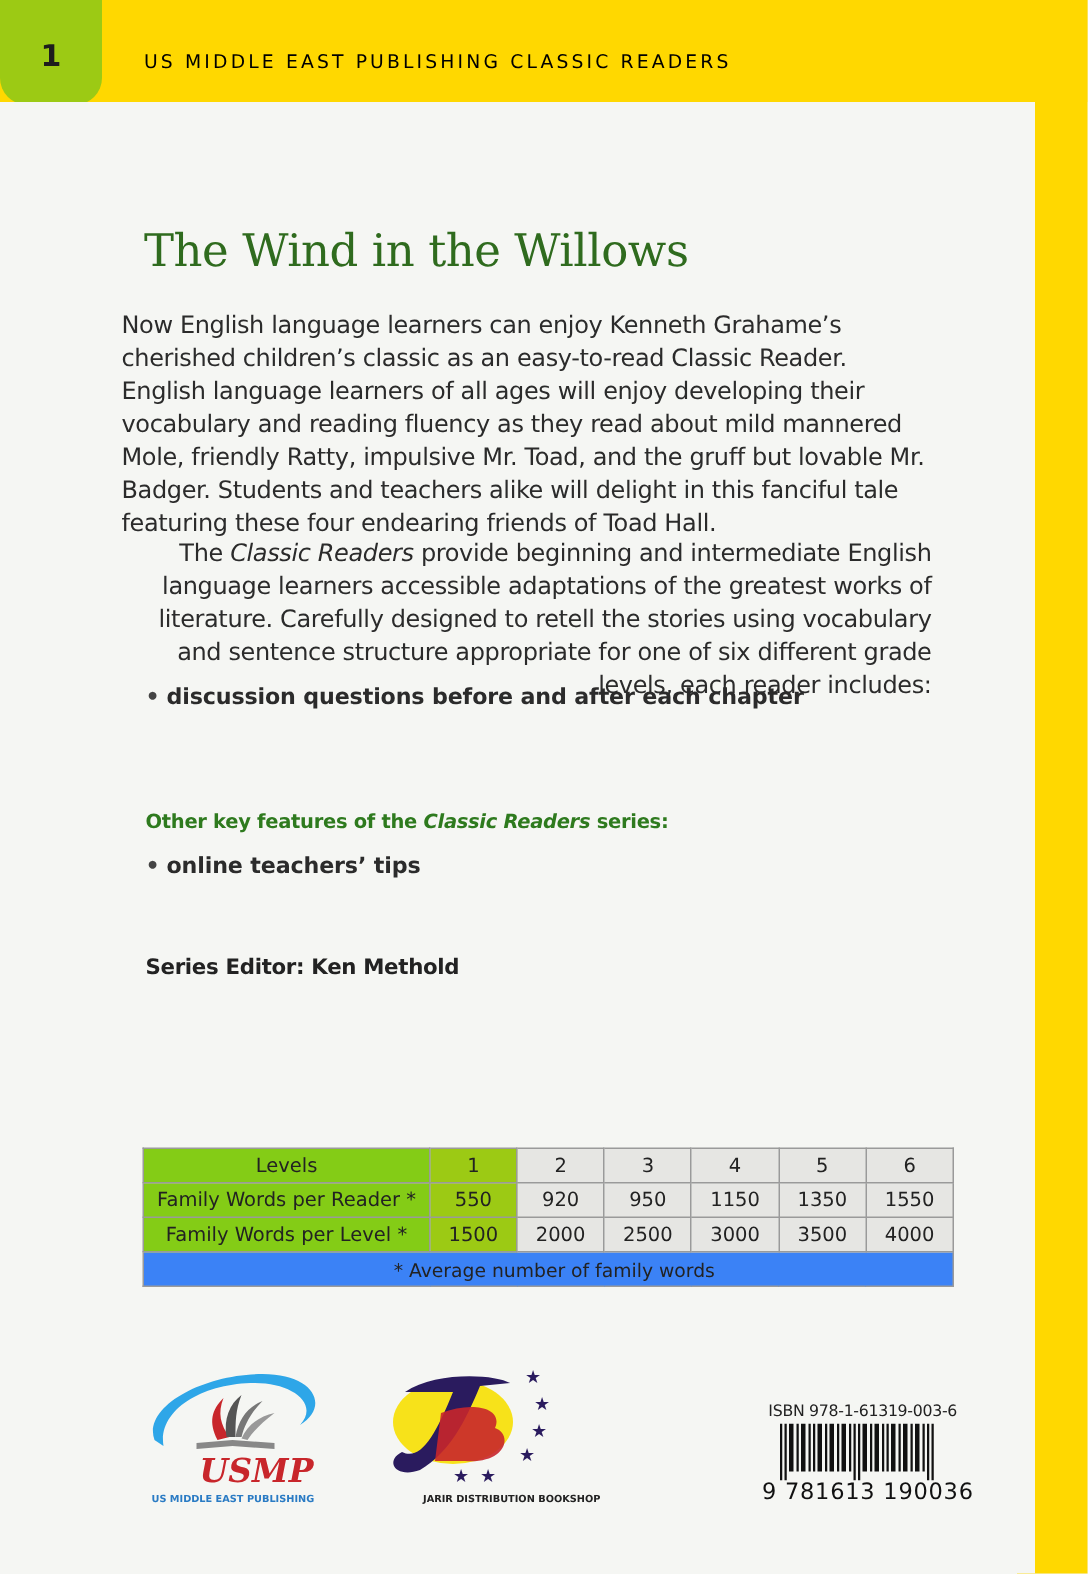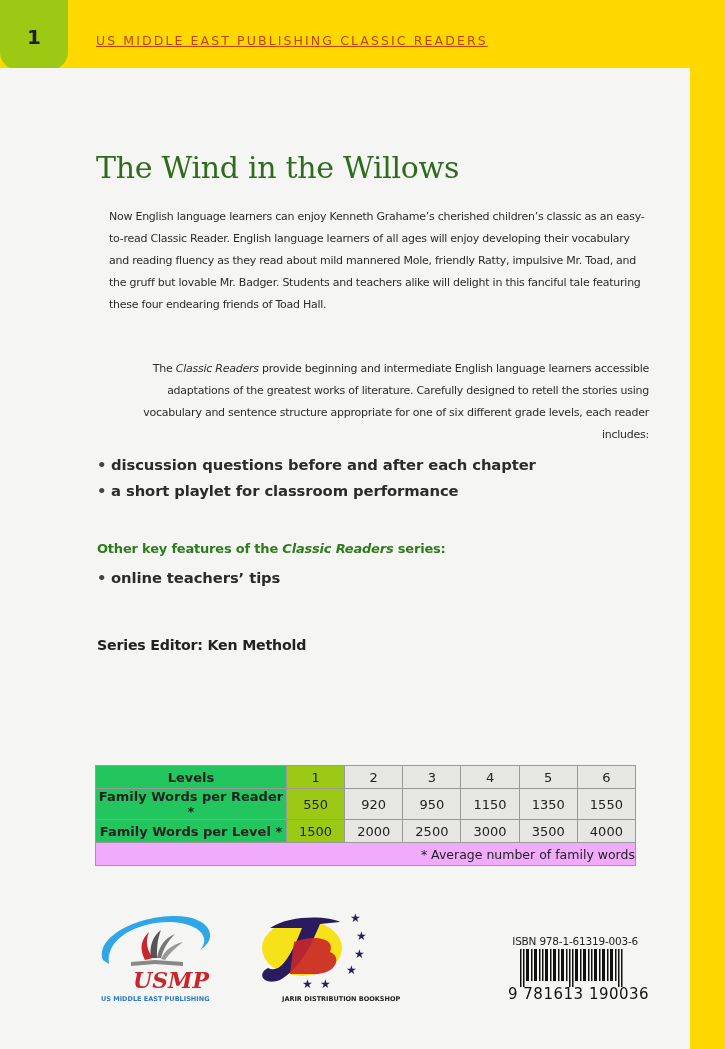--- a/index.html
+++ b/index.html
@@ -18,34 +18,34 @@
     background:#9CCA14;
     border-radius:0 0 18px 18px;
     display:flex; align-items:center; justify-content:center;
   }
   .level-num {
     font-family:"DejaVu Sans", sans-serif; font-weight:bold; font-size:20px; color:#1d1d1d;
     margin-top:4px;
   }
   .series-name {
     position:absolute; left:96px; top:33px;
-    font-size:12.5px; letter-spacing:2.1px; color:#c2410c; font-weight:500;text-decoration:underline;
+    font-size:12.5px; letter-spacing:2.1px; color:#000000; font-weight:500;
   }
   .panel {
     position:absolute; left:0; top:68px; width:690px; height:981px;
     background:#F5F6F3;
   }
   .title {
     position:absolute; left:96px; top:150px;
     font-family:"DejaVu Serif", serif; font-size:30px; color:#2F6B1E;
     letter-spacing:-0.3px;
   }
   .body-text {
-    position:absolute; left:109px; width:540px;
-    font-family:"DejaVu Sans", sans-serif; font-size:11px; line-height:22px; color:#2b2b2b;
+    position:absolute; left:81px; width:540px;
+    font-family:"DejaVu Sans", sans-serif; font-size:16px; line-height:22px; color:#2b2b2b;
     letter-spacing:-0.25px;
   }
   .para1 { top:206px; }
   .para2 { top:358px; }
   .bullets { position:absolute; left:97px; width:520px; margin:0; padding:0; list-style:none;
     font-size:14.8px; color:#2b2b2b; letter-spacing:-0.1px;font-weight:bold; }
   .bullets li { height:26px; line-height:26px; }
   .bullets li .dot { display:inline-block; width:14px; color:#444; }
   .list1 { top:452px; }
   .features-heading {
@@ -58,24 +58,24 @@
     position:absolute; left:97px; top:637px;
     font-size:14.2px; font-weight:bold; color:#222; letter-spacing:-0.2px;
   }
   table.levels {
     position:absolute; left:95px; top:765px; width:541px;
     border-collapse:collapse; font-size:13px; color:#222;
   }
   table.levels td {
     border:1px solid #9a9a9a; height:22px; padding:0; text-align:center;
   }
-  table.levels td.label { width:190px; font-weight:bold; background:#22c55e; }
+  table.levels td.label { width:190px; font-weight:normal; background:#84cc16; }
   table.levels td.val { background:#E6E6E3; }
   table.levels td.val.hl { background:#9CCA14; }
-  table.levels td.note { text-align:right; padding-left:8px; background:#f0abfc; font-size:12.5px; }
+  table.levels td.note { text-align:center; padding-left:8px; background:#3b82f6; font-size:12.5px; }
   .logo-usmp { position:absolute; left:95px; top:908px; width:125px; height:95px; }
   .logo-jarir { position:absolute; left:250px; top:908px; width:120px; height:95px; }
   .logo-caption { position:absolute; font-size:6.5px; font-weight:bold; white-space:nowrap; }
   .isbn-block { position:absolute; left:508px; top:935px; width:130px; }
   .isbn-label { font-size:10.5px; color:#222; text-align:right; letter-spacing:-0.2px; }
   .barcode { display:block; margin-top:2px; }
   .isbn-digits { font-family:"DejaVu Sans", sans-serif; font-size:15px; color:#111; margin-top:-2px; letter-spacing:0.5px; }
 </style>
 </head>
 <body>
@@ -89,21 +89,20 @@
 <div class="panel"></div>
 
 <h1 class="title" style="margin:0;font-weight:normal;">The Wind in the Willows</h1>
 
 <p class="body-text para1" style="margin:0;">Now English language learners can enjoy Kenneth Grahame’s cherished children’s classic as an easy-to-read Classic Reader. English language learners of all ages will enjoy developing their vocabulary and reading fluency as they read about mild mannered Mole, friendly Ratty, impulsive Mr. Toad, and the gruff but lovable Mr. Badger. Students and teachers alike will delight in this fanciful tale featuring these four endearing friends of Toad Hall.</p>
 
 <p class="body-text para2" style="margin:0;text-align:right;"><span>The </span><em>Classic Readers</em><span> provide beginning and intermediate English language learners accessible adaptations of the greatest works of literature. Carefully designed to retell the stories using vocabulary and sentence structure appropriate for one of six different grade levels, each reader includes:</span></p>
 
 <ul class="bullets list1">
   <li><span class="dot">•</span><span>discussion questions before and after each chapter</span></li>
-  <li><span class="dot">•</span><span>a short playlet for classroom performance</span></li>
 </ul>
 
 <div class="features-heading"><span>Other key features of the </span><em>Classic Readers</em><span> series:</span></div>
 
 <ul class="bullets list2">
   <li><span class="dot">•</span><span>online teachers’ tips</span></li>
 </ul>
 
 <div class="editor">Series Editor: Ken Methold</div>
 

